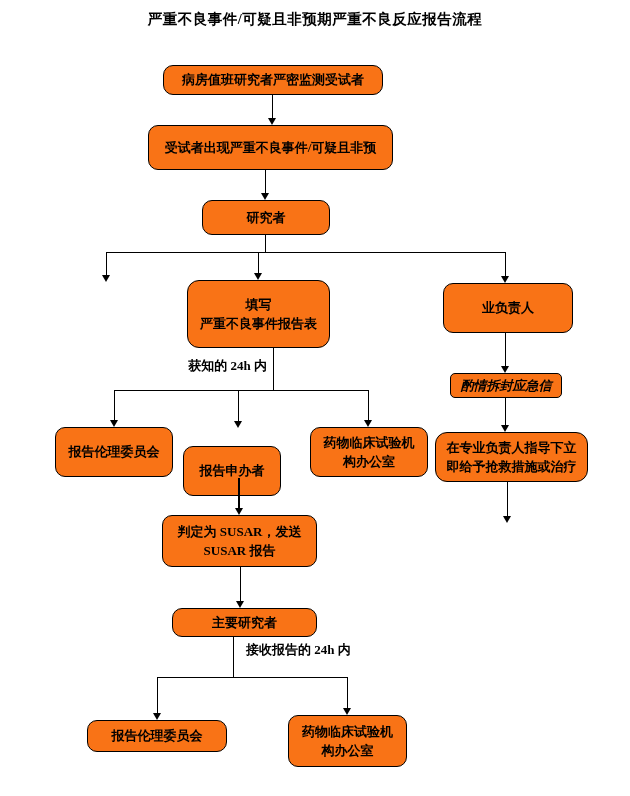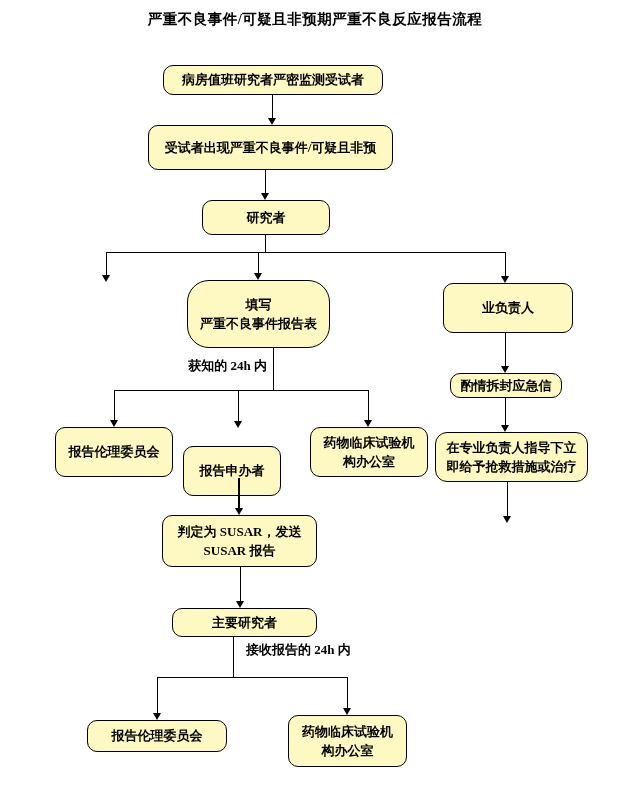--- a/index.html
+++ b/index.html
@@ -7,21 +7,21 @@
     position:relative; width:630px; height:796px; background:#ffffff;
     font-family:"Liberation Serif","DejaVu Serif",serif; color:#000;
     overflow:hidden;
   }
   .title {
     position:absolute; left:0; top:10px; width:630px; text-align:center;
     font-size:14.5px; font-weight:bold; letter-spacing:0.5px;
   }
   .box {
     position:absolute; box-sizing:border-box;
-    border:1.5px solid #000; border-radius:10px; background:#fef9c3;
+    border:1.5px solid #000; border-radius:10px; background:#f97316;
     display:flex; flex-direction:column; justify-content:center; align-items:center;
     text-align:center; font-weight:bold; font-size:13px; line-height:1.5;
   }
   .box span { display:block; white-space:nowrap; }
   .box.left-align { align-items:flex-start; text-align:left; padding-left:8px; }
   .box.left-align .sp1 { letter-spacing:3px; }
   .vl { position:absolute; width:1.5px; background:#000; }
   .hl { position:absolute; height:1.5px; background:#000; }
   .ah {
     position:absolute; width:0; height:0;
@@ -57,21 +57,21 @@
 
   <div class="vl" style="left:264.5px;top:235px;height:18px;"></div>
   <div class="hl" style="left:106px;top:251.5px;width:400px;"></div>
   <div class="vl" style="left:105.5px;top:252px;height:24px;"></div>
   <div class="ah" style="left:102px;top:275px;"></div>
   <div class="vl" style="left:257.5px;top:252px;height:22px;"></div>
   <div class="ah" style="left:254px;top:273px;"></div>
   <div class="vl" style="left:504.5px;top:252px;height:25px;"></div>
   <div class="ah" style="left:501px;top:276px;"></div>
 
-  <div class="box" style="left:187px;top:280px;width:143px;height:68px;border-radius:22px;">
+  <div class="box" style="left:187px;top:280px;width:143px;height:68px;border-radius:12px;">
     <span>填写</span>
     <span>严重不良事件报告表</span>
   </div>
   <div class="box" style="left:443px;top:283px;width:130px;height:50px;">
     <span>业负责人</span>
   </div>
 
   <div class="vl" style="left:272.5px;top:348px;height:42px;"></div>
   <div class="edge-label" style="left:150px;top:357px;width:117px;text-align:right;">获知的 24h 内</div>
   <div class="hl" style="left:114px;top:389.5px;width:255px;"></div>
@@ -117,21 +117,21 @@
   <div class="box" style="left:87px;top:720px;width:140px;height:32px;">
     <span>报告伦理委员会</span>
   </div>
   <div class="box" style="left:288px;top:715px;width:119px;height:52px;">
     <span>药物临床试验机</span>
     <span>构办公室</span>
   </div>
 
   <div class="vl" style="left:504.5px;top:333px;height:34px;"></div>
   <div class="ah" style="left:501px;top:366px;"></div>
-  <div class="box" style="left:450px;top:373px;width:112px;height:25px;border-radius:10px;">
+  <div class="box" style="left:450px;top:373px;width:112px;height:25px;border-radius:5px;font-style:italic;">
     <span>酌情拆封应急信</span>
   </div>
   <div class="vl" style="left:504.5px;top:398px;height:28px;"></div>
   <div class="ah" style="left:501px;top:425px;"></div>
   <div class="box" style="left:435px;top:432px;width:153px;height:50px;border-radius:12px;">
     <span>在专业负责人指导下立</span>
     <span>即给予抢救措施或治疗</span>
   </div>
   <div class="vl" style="left:506.5px;top:482px;height:35px;"></div>
   <div class="ah" style="left:503px;top:516px;"></div>

